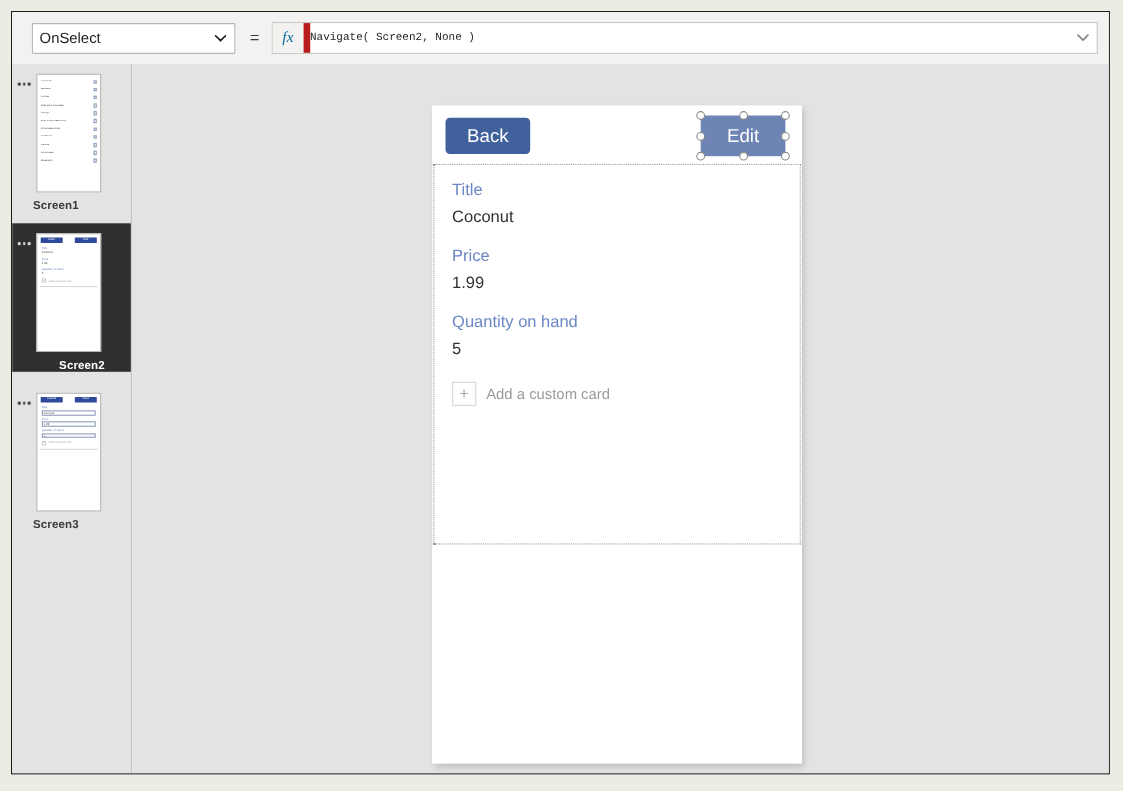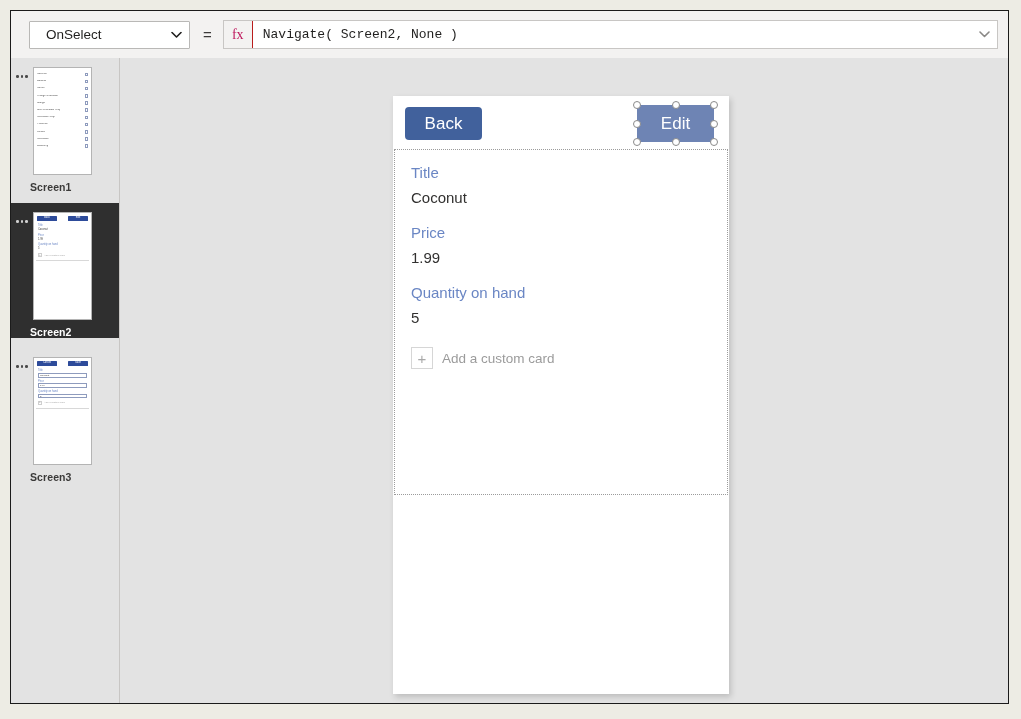--- a/index.html
+++ b/index.html
@@ -31,29 +31,29 @@
     width: 100%;
     height: 47px;
     background: #f3f2f1;
     box-sizing: border-box;
     display: flex;
     align-items: center;
     padding: 0 10px 0 18px;
   }
 
   #property-select {
-    width: 161px;
+    width: 185px;
     height: 28px;
     font-size: 13.5px;
     font-family: "Liberation Sans", sans-serif;
     color: #201f1e;
     background: #ffffff;
     border: 1px solid #b9b8b6;
     border-radius: 1px;
-    padding: 0 16px;
+    padding: 0 6px;
     box-sizing: border-box;
     -webkit-appearance: none;
     appearance: none;
     position: relative;
   }
   #property-select-wrap {
     position: relative;
     display: inline-block;
   }
   #property-select-chevron {
@@ -78,37 +78,37 @@
     display: flex;
     align-items: stretch;
     border: 1px solid #c8c6c4;
     background: #ffffff;
     box-sizing: border-box;
   }
 
   #fx-badge {
     width: 28px;
     background: #f3f2f1;
-    border-right: 1px solid #b91c1c;
+    border-right: 6px solid #b91c1c;
     display: flex;
     align-items: center;
     justify-content: center;
     font-family: "Liberation Serif", serif;
+    font-style: italic;
     font-size: 14px;
-    color: #be185d;
+    color: #0369a1;
     flex: none;
   }
 
   #formula-text {
     flex: 1;
     display: flex;
     align-items: center;
-    padding-left: 10px;
     font-family: "Liberation Mono", monospace;
-    font-size: 13px;
+    font-size: 10px;
     color: #201f1e;
     white-space: pre;
     overflow: hidden;
   }
 
   #formula-expand {
     width: 26px;
     display: flex;
     align-items: center;
     justify-content: center;
@@ -129,21 +129,21 @@
   }
 
   .screen-entry {
     position: relative;
     padding: 9px 0 0 0;
     box-sizing: border-box;
   }
   .screen-entry.selected {
     background: #2f2f2f;
   }
-  .screen-entry.selected .screen-label { color: #ffffff; }
+  .screen-entry.selected .screen-label { color: #ffffff; text-align: center; }
 
   .screen-row {
     display: flex;
     align-items: flex-start;
   }
 
   .screen-ellipsis {
     width: 22px;
     padding-top: 8px;
     display: flex;

